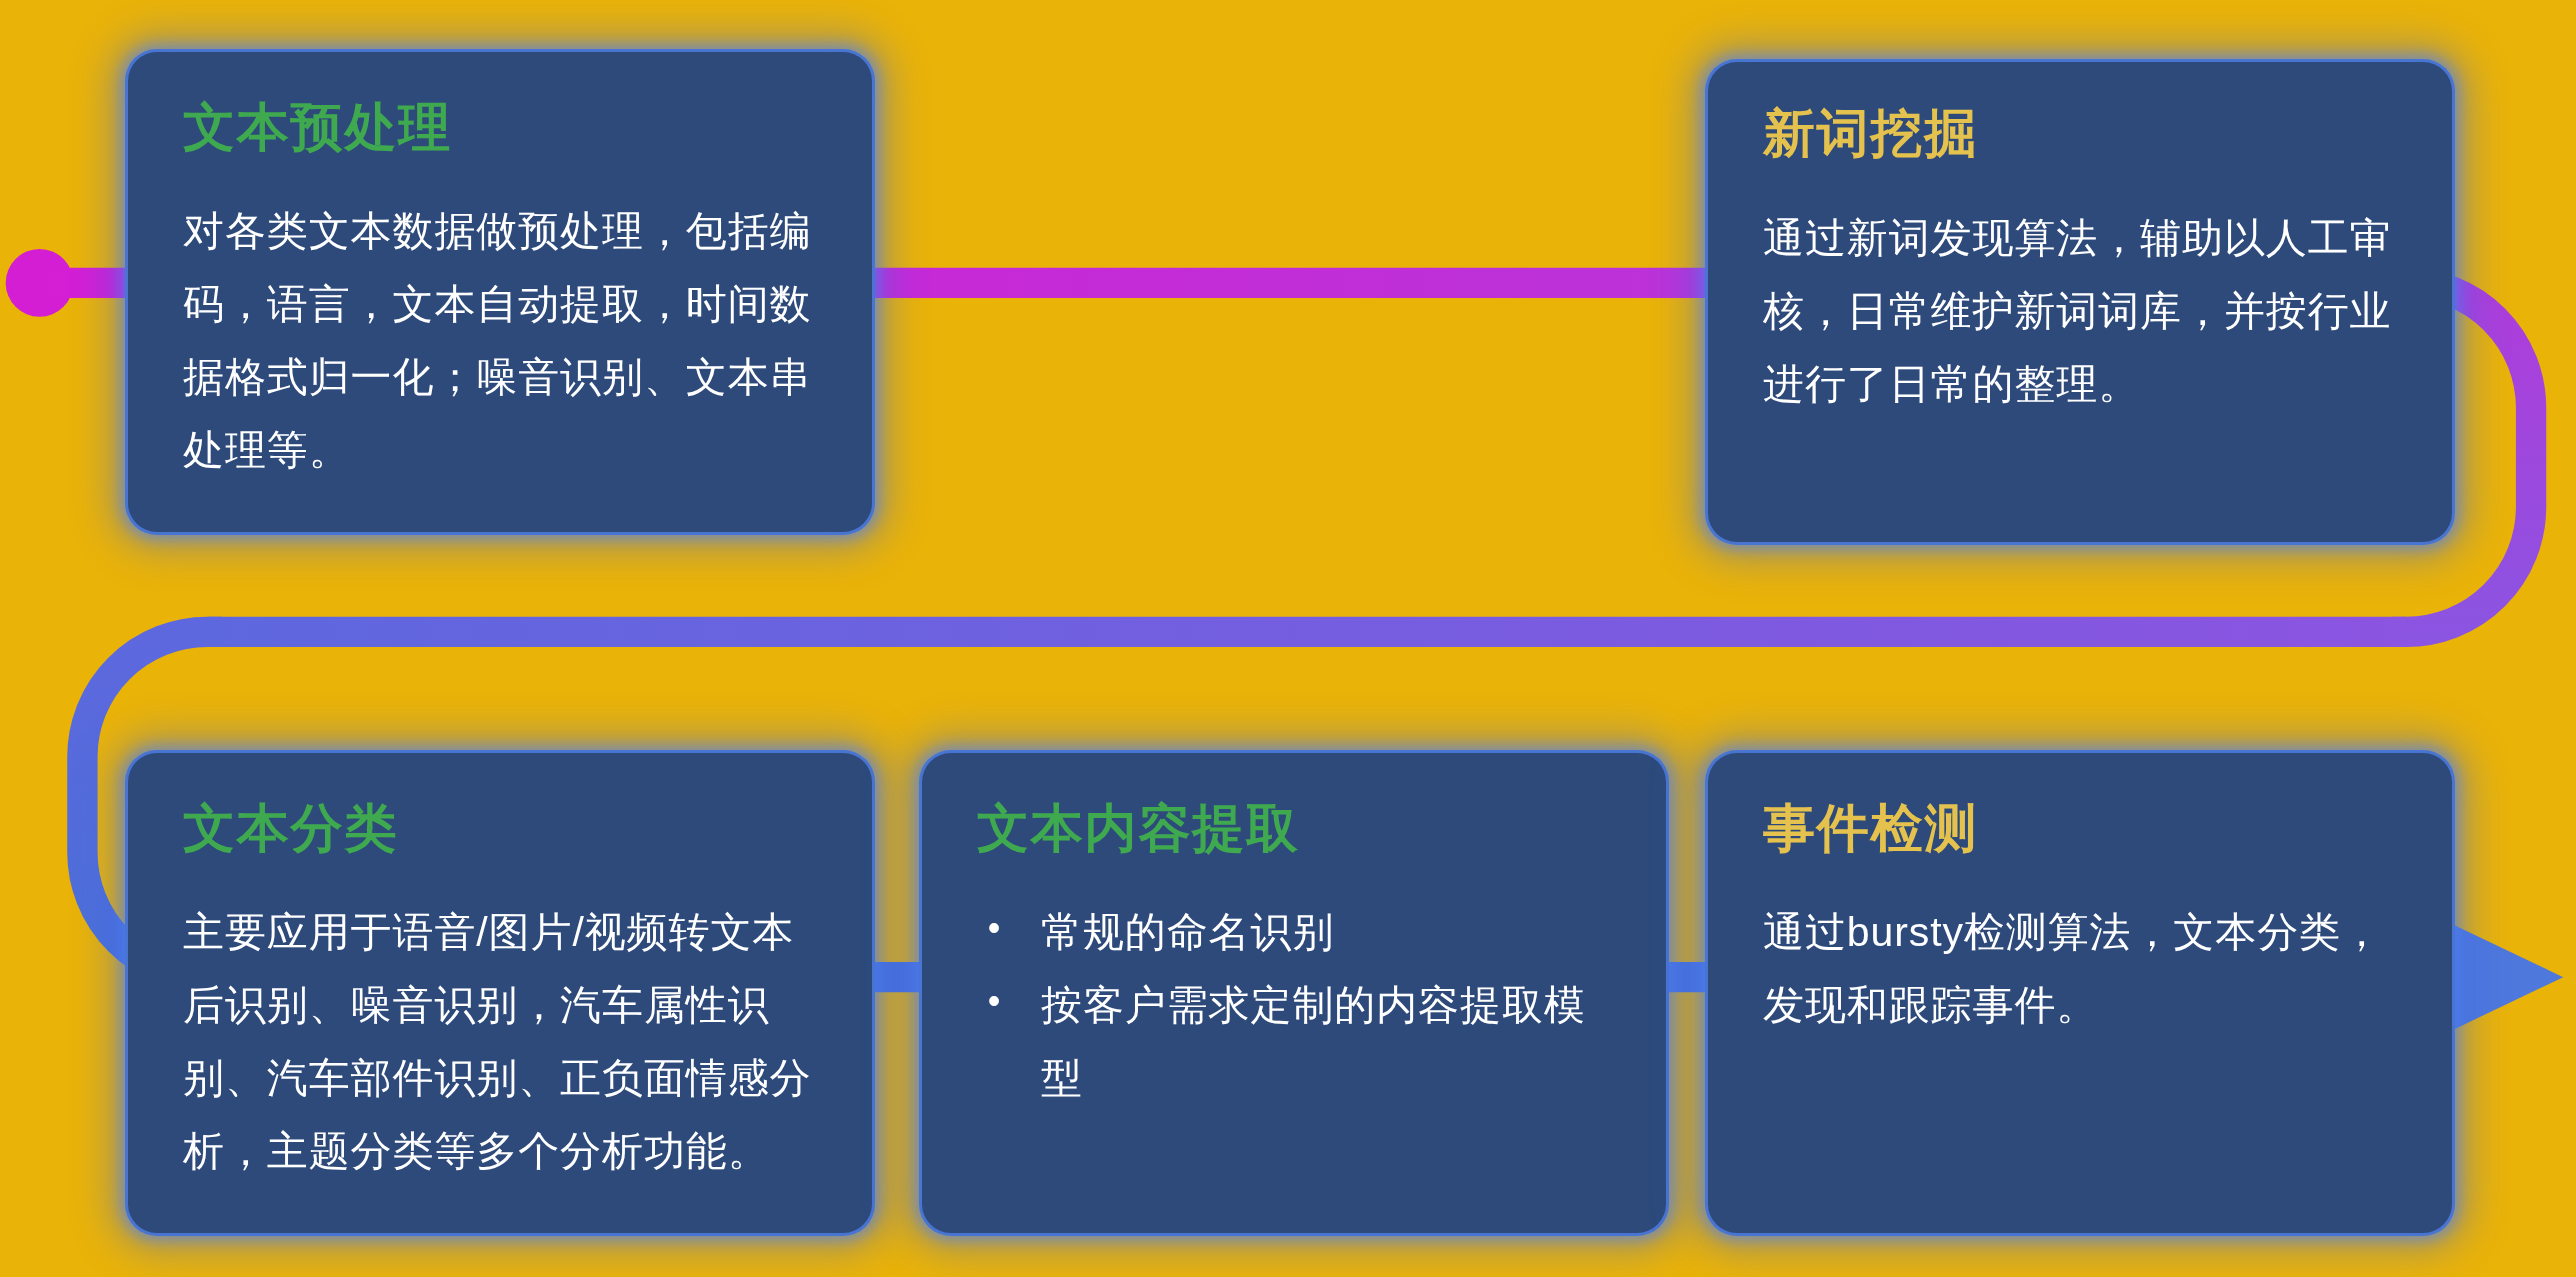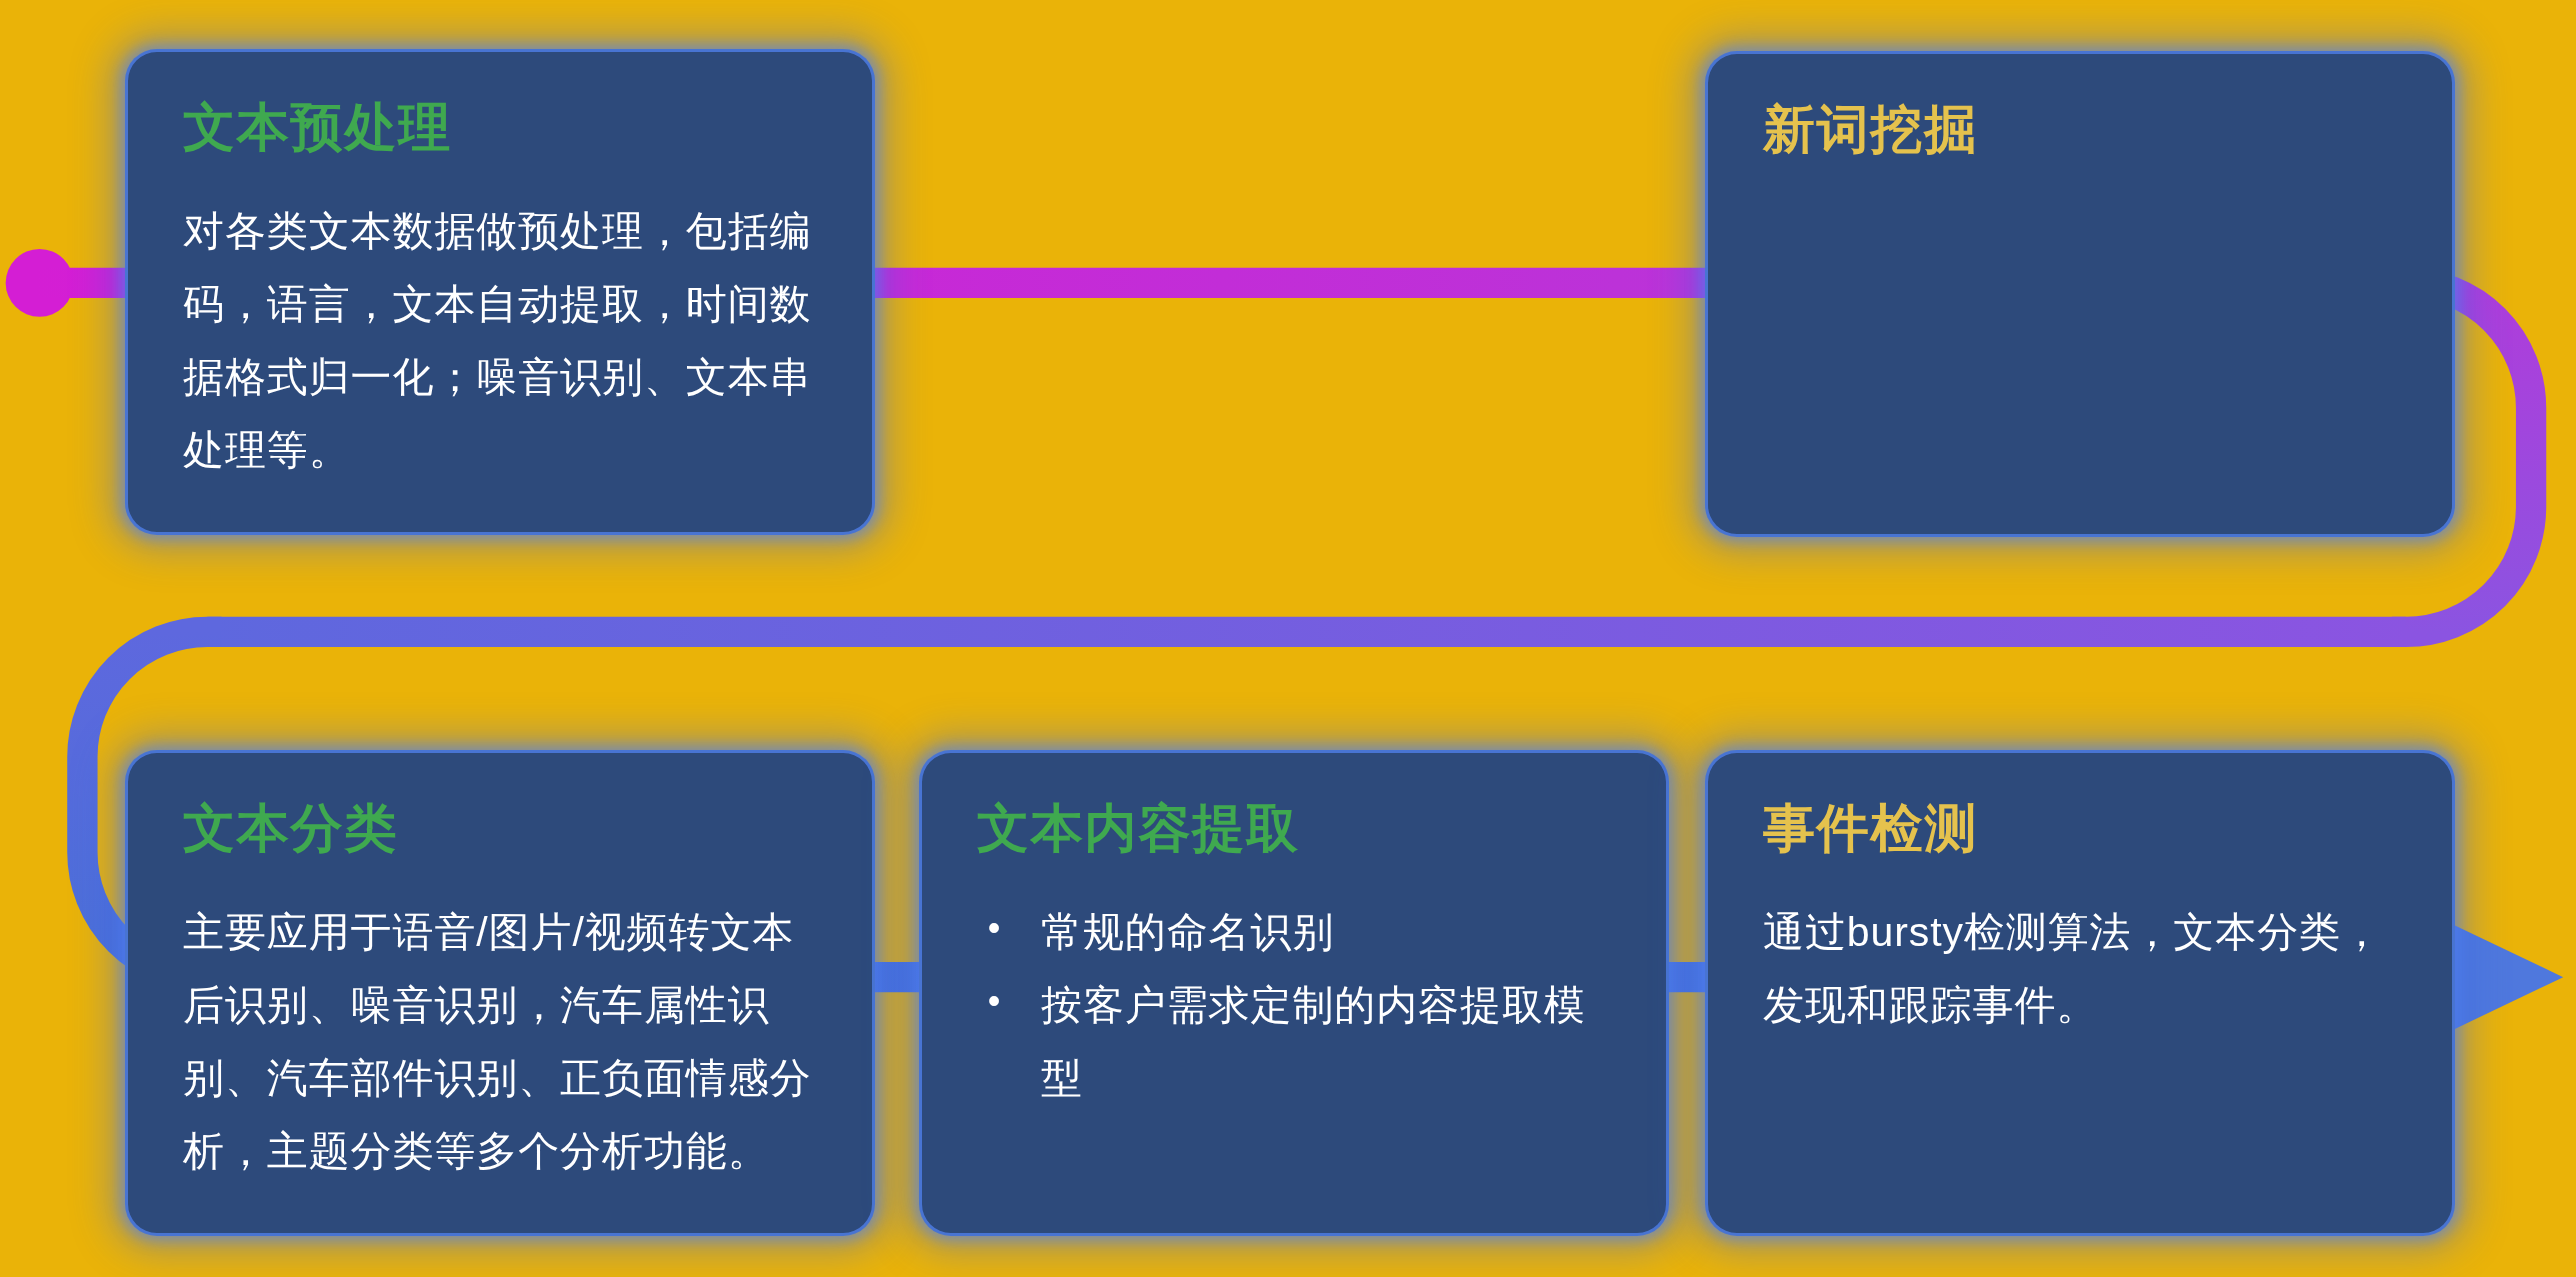--- a/index.html
+++ b/index.html
@@ -17,21 +17,21 @@
     box-sizing:border-box;
     background:#2d4a7b;
     border:3.6px solid rgba(74,118,215,0.95);
     border-radius:32px;
     padding:46px 55px 0 55px;
     box-shadow:0 0 12.5px 4.5px rgba(82,130,240,0.55), 0 0 39px 14.3px rgba(58,106,228,0.38);
     z-index:1;
   }
   .c1{left:125px;top:49px;}
   .c2{left:919px;top:49px;}
-  .c3{left:1705px;top:51px;}
+  .c3{left:1705px;top:59px;font-family:Liberation Mono, monospace;}
   .c4{left:125px;top:750px;}
   .c5{left:919px;top:750px;}
   .c6{left:1705px;top:750px;}
   .card h2{
     margin:0 0 37px 0;
     font-size:52px;
     line-height:1.15;
     font-weight:700;
     letter-spacing:1.8px;
   }
@@ -108,20 +108,21 @@
   </svg>
 
   <div class="card c1">
     <h2 class="title-green">文本预处理</h2>
     <p>对各类文本数据做预处理，包括编码，语言，文本自动提取，时间数据格式归一化；噪音识别、文本串处理等。</p>
   </div>
 
 
   <div class="card c3">
     <h2 class="title-yellow">新词挖掘</h2>
+    <p>通过新词发现算法，辅助以人工审核，日常维护新词词库，并按行业进行了日常的整理。</p>
   </div>
 
   <div class="card c4">
     <h2 class="title-green">文本分类</h2>
     <p>主要应用于语音/图片/视频转文本后识别、噪音识别，汽车属性识别、汽车部件识别、正负面情感分析，主题分类等多个分析功能。</p>
   </div>
 
   <div class="card c5">
     <h2 class="title-green">文本内容提取</h2>
     <ul>

